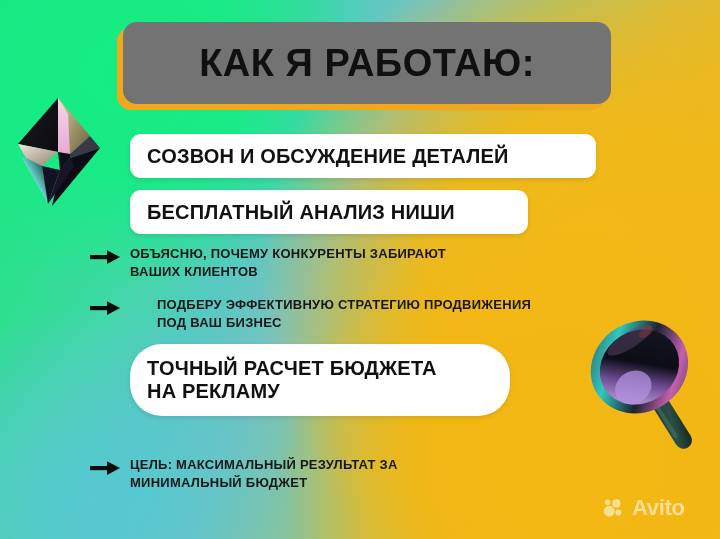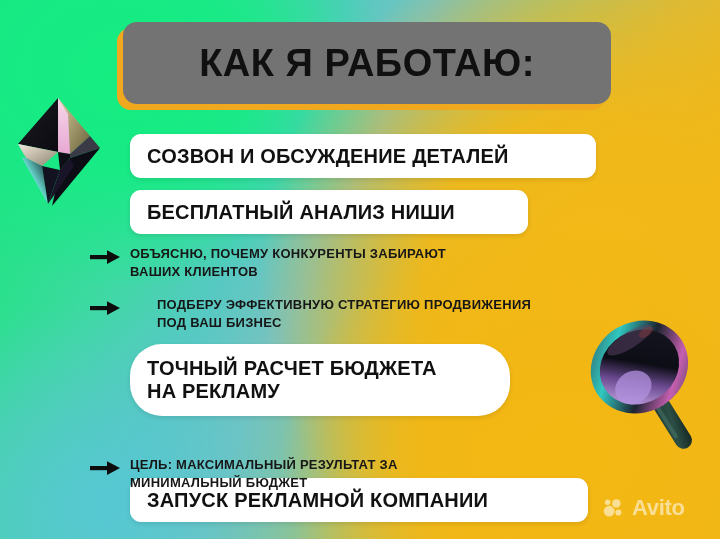--- a/index.html
+++ b/index.html
@@ -210,23 +210,20 @@
   <div class="pill" id="pill-0">
     <span class="pill-text">СОЗВОН И ОБСУЖДЕНИЕ ДЕТАЛЕЙ</span>
   </div>
   <div class="pill" id="pill-1">
     <span class="pill-text">БЕСПЛАТНЫЙ АНАЛИЗ НИШИ</span>
   </div>
   <div class="pill" id="pill-2">
     <span class="pill-text">ТОЧНЫЙ РАСЧЕТ БЮДЖЕТА
 НА РЕКЛАМУ</span>
   </div>
-  <div class="pill" id="pill-3">
-    <span class="pill-text">ЗАПУСК РЕКЛАМНОЙ КОМПАНИИ</span>
-  </div>
 
   <div class="bullet" id="bullet-0">
     <svg class="bullet-arrow" viewBox="0 0 30 18">
       <rect x="0" y="7" width="20" height="4.2" fill="#0d0d0d"></rect>
       <polygon points="17,2.2 30,9.1 17,16" fill="#0d0d0d"></polygon>
     </svg>
     <span class="bullet-text">ОБЪЯСНЮ, ПОЧЕМУ КОНКУРЕНТЫ ЗАБИРАЮТ
 ВАШИХ КЛИЕНТОВ</span>
   </div>
 

